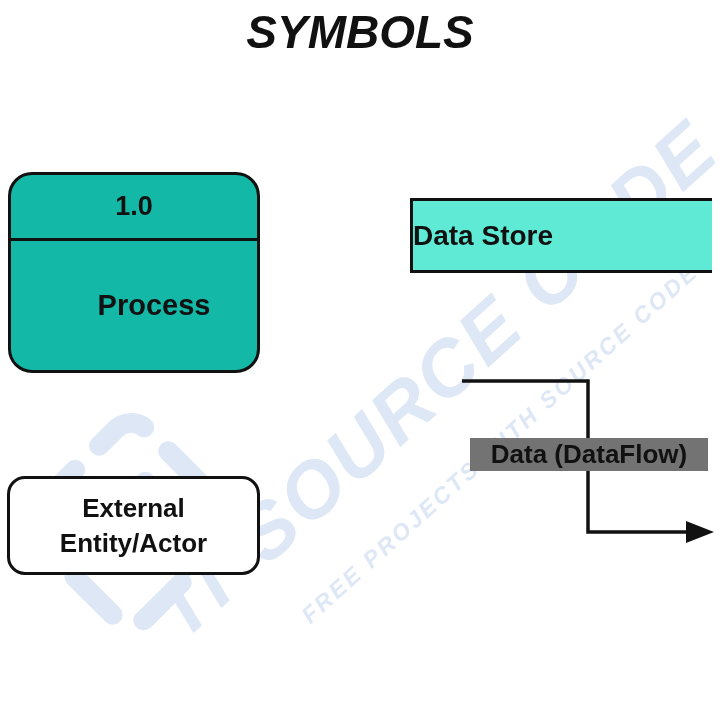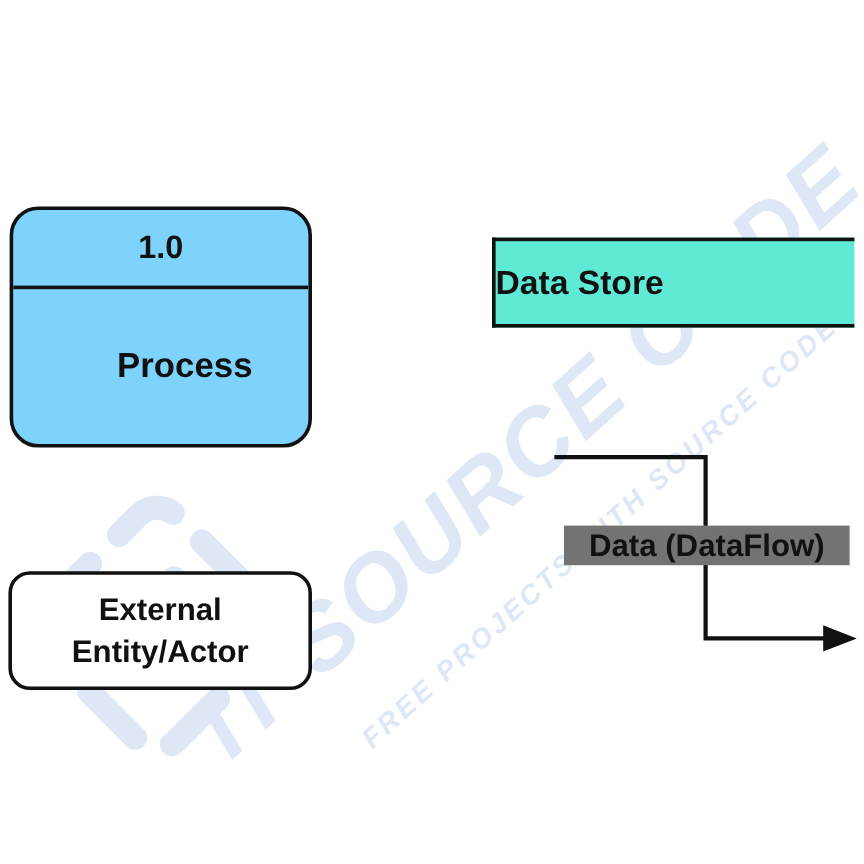--- a/index.html
+++ b/index.html
@@ -39,21 +39,21 @@
     font-size:46px;font-weight:bold;font-style:italic;
     line-height:1.17;
     color:#111111;
   }
 
   
   .process{
     position:absolute;left:8px;top:172px;width:252px;height:201px;
     box-sizing:border-box;
     border:3px solid #111111;border-radius:24px;
-    background:#7dd3fc;z-index:2;
+    background:#14b8a6;z-index:2;
     overflow:hidden;
     display:flex;flex-direction:column;
   }
   .process-top{
     height:63px;flex:0 0 63px;
     border-bottom:3px solid #111111;
     display:flex;align-items:center;justify-content:center;
     font-size:27px;font-weight:bold;
   }
   .process-bottom{
@@ -106,20 +106,21 @@
         <line x1="120" y1="115" x2="120" y2="115"></line>
         <line x1="120" y1="150" x2="120" y2="182"></line>
         <line x1="152" y1="128" x2="152" y2="168"></line>
       </g>
     </svg>
     <div class="wm-big">IT SOURCE CODE</div>
     <div class="wm-small">FREE PROJECTS WITH SOURCE CODE</div>
   </div>
 
   <div class="title">
+    <div>SYMBOLS</div>
   </div>
 
   <div class="process">
     <div class="process-top">1.0</div>
     <div class="process-bottom">Process</div>
   </div>
 
   <div class="data-store">
     <span>Data Store</span>
   </div>

